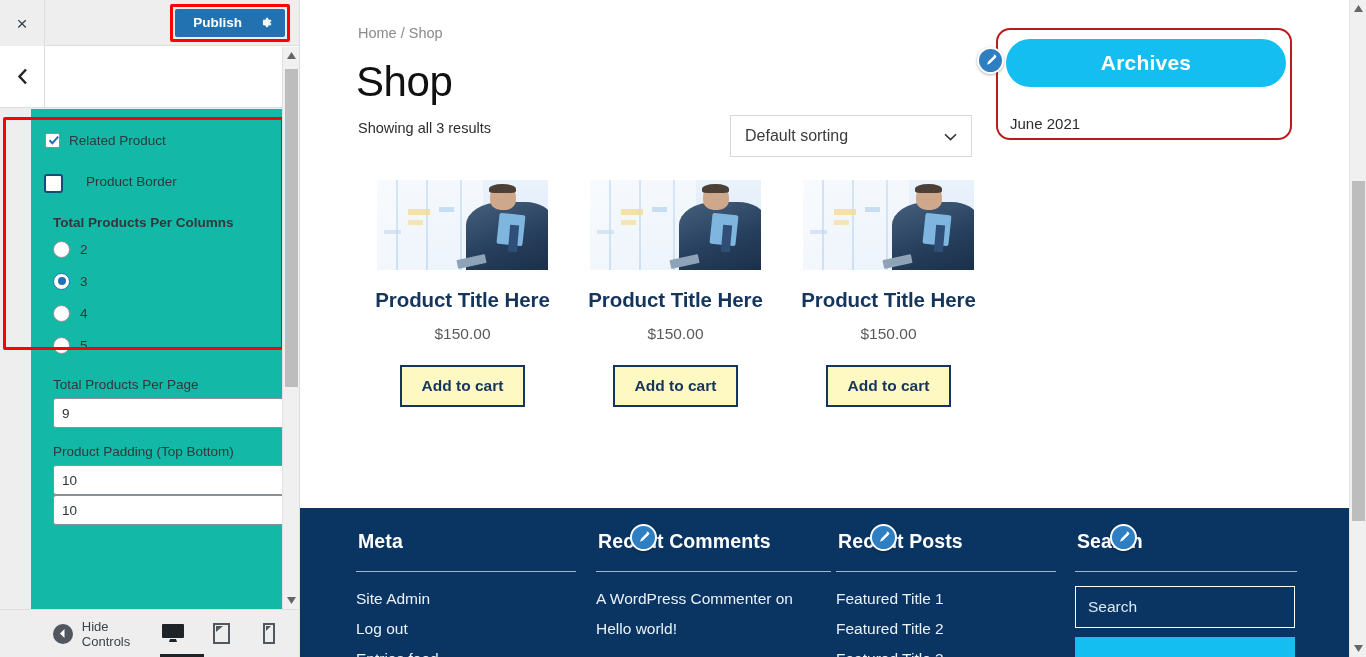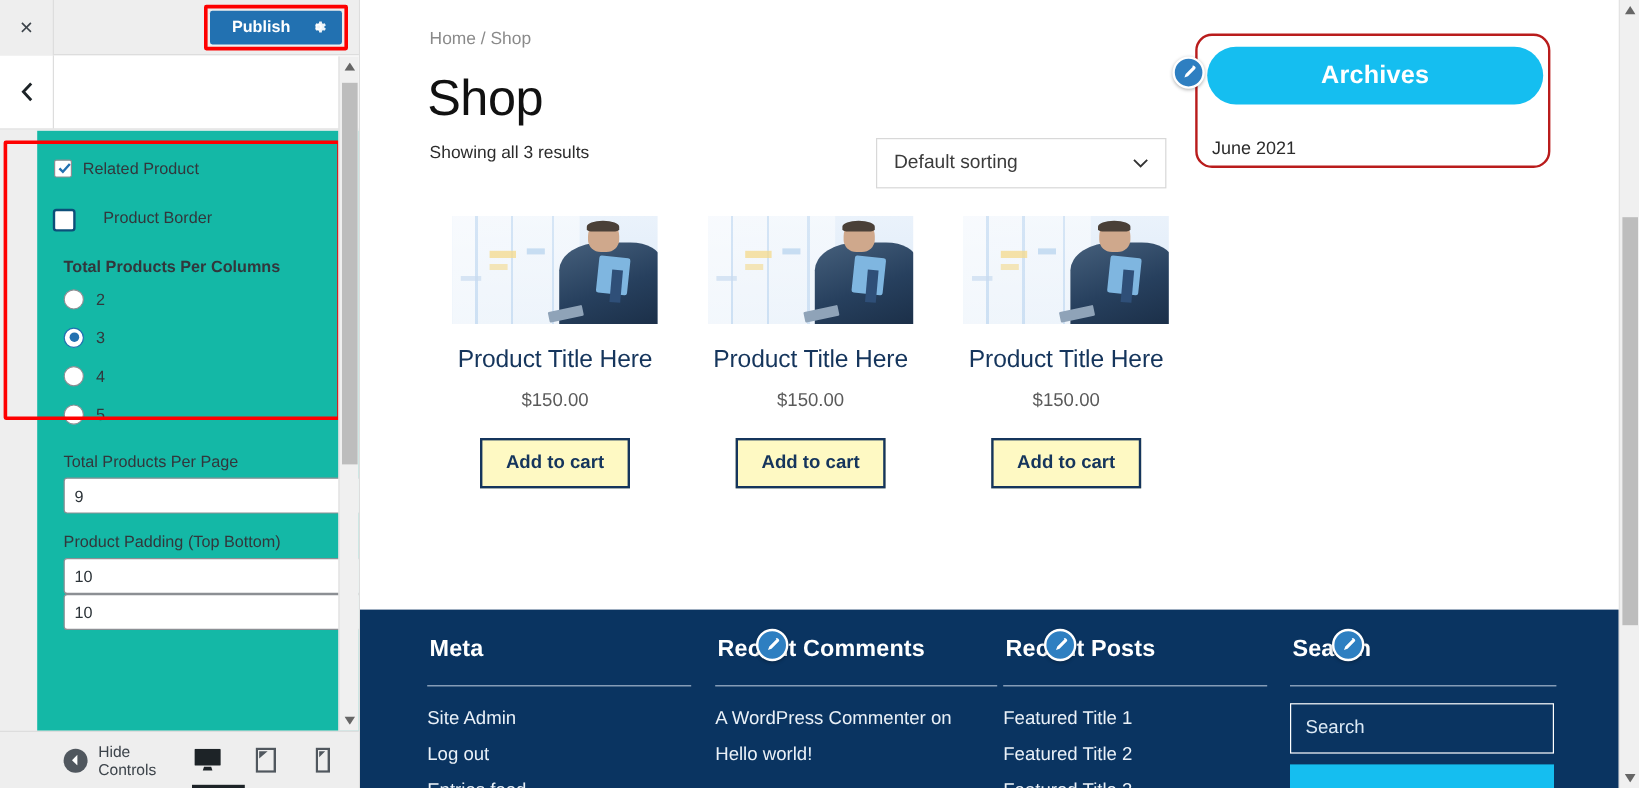--- a/index.html
+++ b/index.html
@@ -208,21 +208,21 @@
   }
   .prod-img .hair {
     position:absolute; right: 19%; top: 4%; width: 15.5%; height: 11%;
     background: #4a4038; border-radius: 50% 50% 20% 20%;
   }
   .prod-img .tablet {
     position:absolute; right: 36%; bottom: 4%; width: 17%; height: 10%;
     background:#8fa3b8; transform: rotate(-12deg); border-radius:1px;
   }
   .prod-title {
-    margin-top: 16px; font-size: 20.5px; font-weight: 400; color: #15355c;
+    margin-top: 16px; font-size: 20.5px; font-weight: 700; color: #15355c;
     line-height: 1.35; letter-spacing: -.1px;
   }
   .prod-price { margin-top: 11px; font-size: 15.5px; color: #5a5a5a; }
   .add-cart {
     margin: 22px auto 0; display: inline-block;
     border: 2px solid #15355c; color: #15355c; background: #fef9c3;
     font-size: 15.5px; font-weight: 700; padding: 10px 20px; cursor: pointer;
   }
 
   

